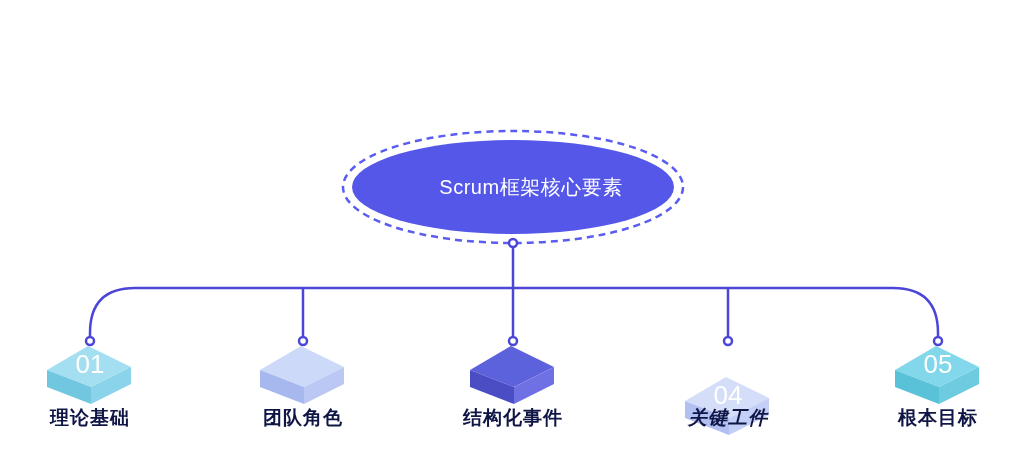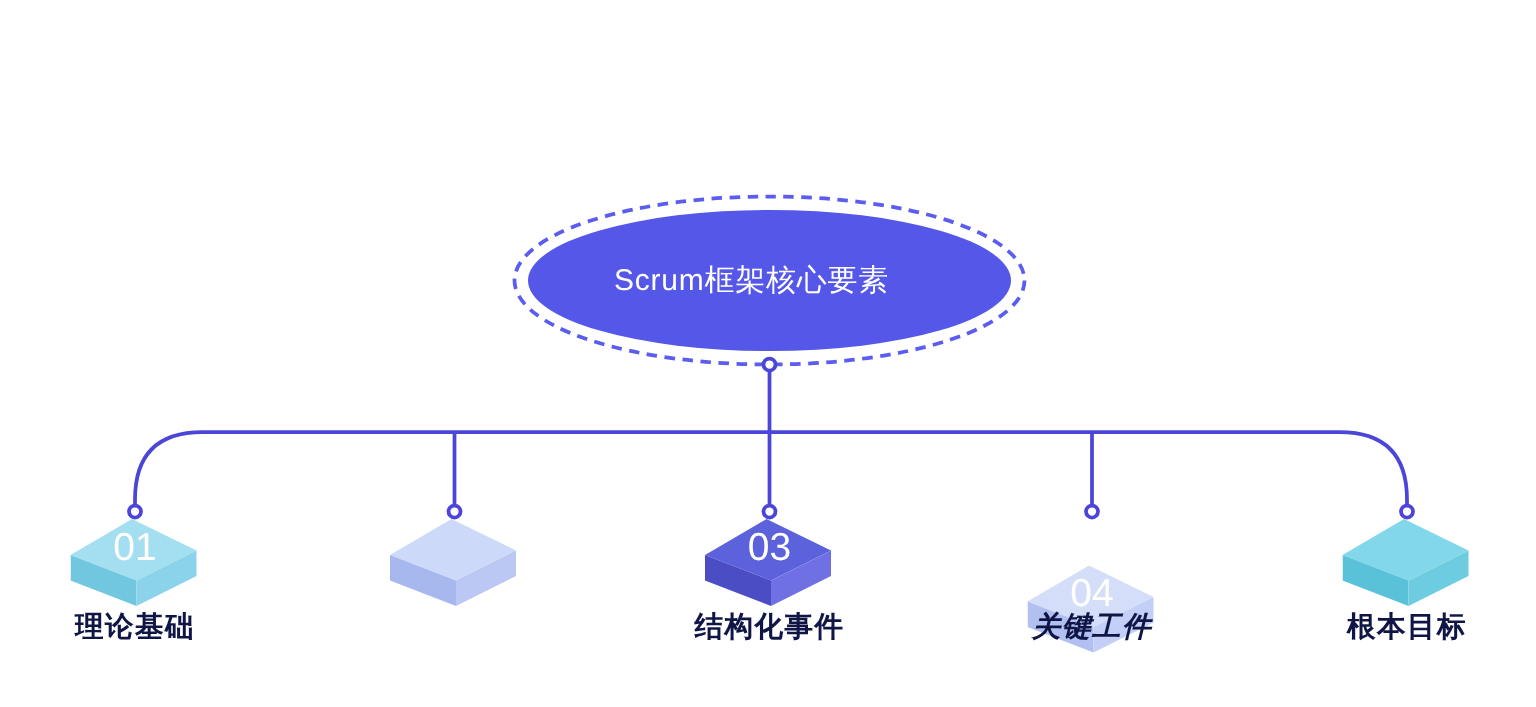--- a/index.html
+++ b/index.html
@@ -5,21 +5,21 @@
   html,body{margin:0;padding:0;background:#ffffff;}
   .canvas{
     position:relative;
     width:1024px;height:471px;
     background:#ffffff;
     font-family:"Liberation Sans","DejaVu Sans",sans-serif;
     overflow:hidden;
   }
   .layer{position:absolute;left:0;top:0;}
   .topic-title{
-    position:absolute;left:301px;top:174px;width:400px;height:26px;
+    position:absolute;left:331px;top:174px;width:400px;height:26px;
     line-height:26px;text-align:center;
     color:#ffffff;font-size:20px;font-weight:400;letter-spacing:.5px;
   }
   .node{position:absolute;width:86px;height:60px;}
   .node svg{display:block;width:86px;height:60px;}
   .node-number{
     position:absolute;left:0;top:3px;width:86px;
     text-align:center;color:#ffffff;font-size:26px;font-weight:400;
   }
   .node-label{
@@ -64,43 +64,44 @@
   </div>
   <div class="node-label" style="left:-10px;">理论基础</div>
 
   <div class="node" style="left:260px;top:346px;">
     <svg viewBox="0 0 86 60">
       <polygon points="41,0 84,21 44,41 0,24" fill="#ccd9f8"></polygon>
       <polygon points="0,24 44,41 44,58 0,41" fill="#a6b8ee"></polygon>
       <polygon points="44,41 84,21 84,38 44,58" fill="#bac8f3"></polygon>
     </svg>
   </div>
+  <div class="node-label" style="left:203px;">团队角色</div>
 
   <div class="node" style="left:470px;top:346px;">
     <svg viewBox="0 0 86 60">
       <polygon points="41,0 84,21 44,41 0,24" fill="#5c61dc"></polygon>
       <polygon points="0,24 44,41 44,58 0,41" fill="#4b4dc4"></polygon>
       <polygon points="44,41 84,21 84,38 44,58" fill="#6e70e4"></polygon>
     </svg>
-    <span class="node-number">03</span>
   </div>
   <div class="node-label" style="left:413px;">结构化事件</div>
 
   <div class="node" style="left:685px;top:346px;margin-top:31px;">
     <svg viewBox="0 0 86 60">
       <polygon points="41,0 84,21 44,41 0,24" fill="#d4def9"></polygon>
       <polygon points="0,24 44,41 44,58 0,41" fill="#b1c0f1"></polygon>
       <polygon points="44,41 84,21 84,38 44,58" fill="#c3cff6"></polygon>
     </svg>
     <span class="node-number">04</span>
   </div>
   <div class="node-label" style="left:628px;font-style:italic;">关键工件</div>
 
   <div class="node" style="left:895px;top:346px;">
     <svg viewBox="0 0 86 60">
       <polygon points="41,0 84,21 44,41 0,24" fill="#83d7ea"></polygon>
       <polygon points="0,24 44,41 44,58 0,41" fill="#59c1d8"></polygon>
       <polygon points="44,41 84,21 84,38 44,58" fill="#6ecce0"></polygon>
     </svg>
+    <span class="node-number">05</span>
   </div>
   <div class="node-label" style="left:838px;">根本目标</div>
 
 </div>
 
 </body></html>

